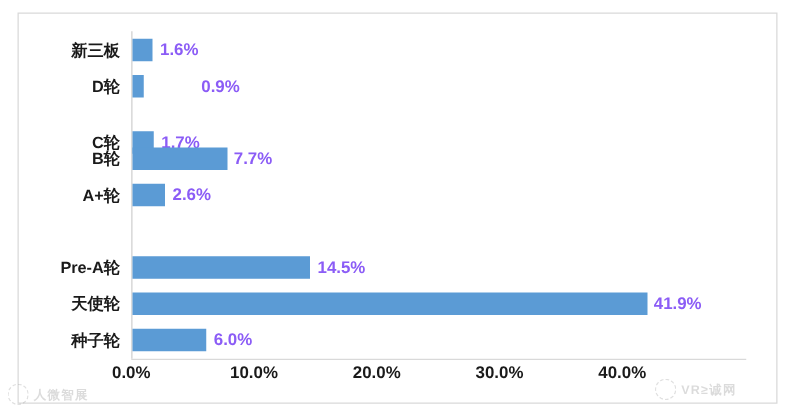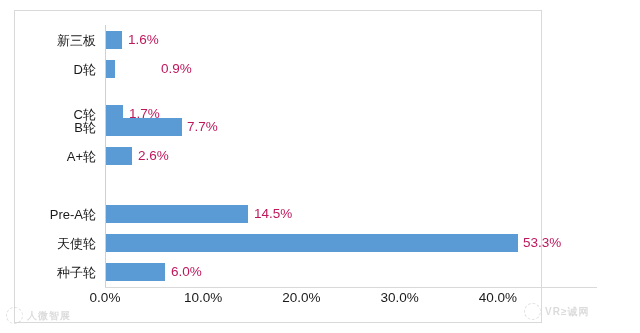--- a/index.html
+++ b/index.html
@@ -12,25 +12,26 @@
     background: #ffffff;
     font-family: "Liberation Sans", "DejaVu Sans", sans-serif;
     overflow: hidden;
   }
 
   
   #chart-frame {
     position: absolute;
     left: 14px;
     top: 10px;
-    width: 528px;
+    width: 608px;
     height: 313px;
     box-sizing: border-box;
     border: 1px solid #d9d9d9;
     background: #ffffff;
+    font-weight: bold;
   }
 
   
   #plot-area {
     position: absolute;
     left: 90px;            
     top: 14px;             
     width: 492px;
     height: 262px;         
     box-sizing: border-box;
@@ -79,21 +80,21 @@
     transform: translateY(-50%);
     height: 18px;
     background: #5b9bd5;
   }
   .bar-value {
     position: absolute;
     top: 50%;
     transform: translateY(-50%);
     white-space: nowrap;
     font-size: 13.5px;
-    color: #be185d;
+    color: #8b5cf6;
     line-height: 1;
     text-align: center;
   }
 
   
   #x-tick-labels {
     position: absolute;
     left: 90px;
     top: 280px;
     width: 492px;
@@ -175,21 +176,21 @@
 
     <div class="bar-row" style="top:174.6px;">
       <span class="cat-label">Pre-A轮</span>
       <div class="bar" style="width:142.4px;"></div>
       <span class="bar-value" style="left:149px;">14.5%</span>
     </div>
 
     <div class="bar-row" style="top:203.7px;">
       <span class="cat-label">天使轮</span>
       <div class="bar" style="width:411.5px;"></div>
-      <span class="bar-value" style="left:418px;">53.3%</span>
+      <span class="bar-value" style="left:418px;">41.9%</span>
     </div>
 
     <div class="bar-row" style="top:232.8px;">
       <span class="cat-label">种子轮</span>
       <div class="bar" style="width:58.9px;"></div>
       <span class="bar-value" style="left:66px;">6.0%</span>
     </div>
   </div>
 
   <div id="x-tick-labels">

